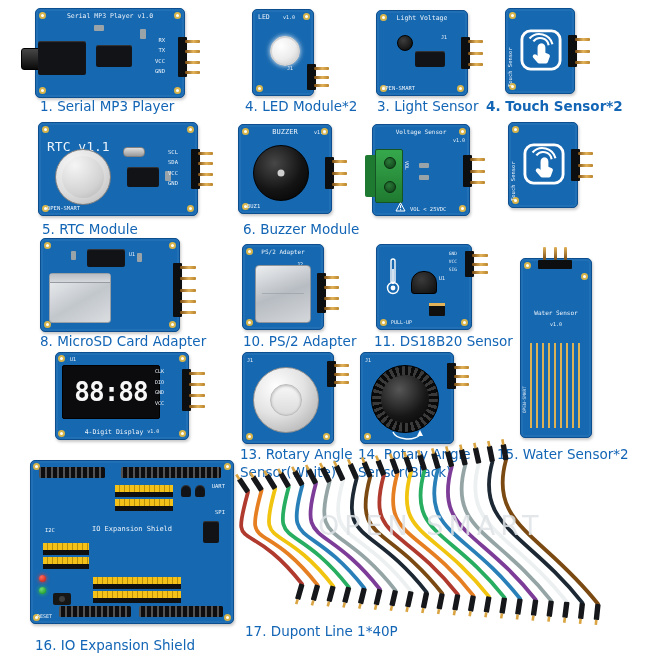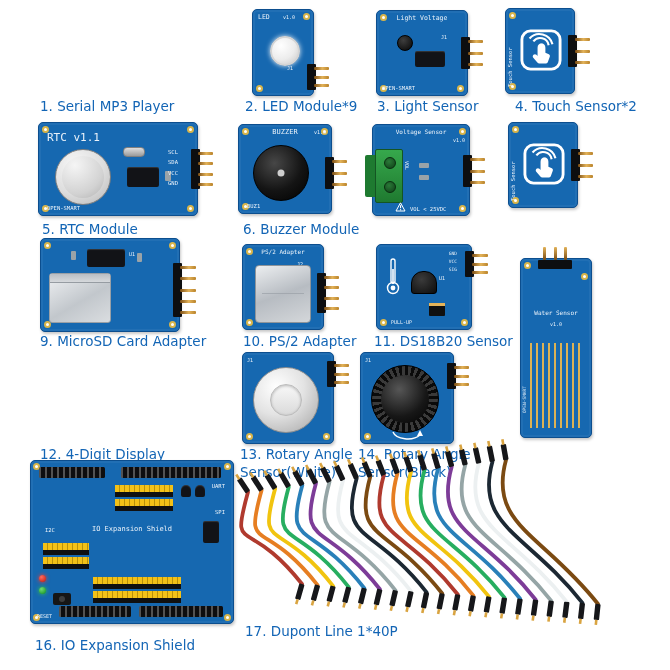--- a/index.html
+++ b/index.html
@@ -35,37 +35,60 @@
   .wm{position:absolute;left:318px;top:510px;font-size:27px;letter-spacing:5px;color:#dfe3e6;opacity:.85;z-index:5;}
   svg{display:block;}
   .sevenseg{position:absolute;inset:0;display:flex;align-items:center;justify-content:center;
     color:#f7f7f7;font-family:"DejaVu Sans Mono",monospace;font-weight:bold;font-size:26px;letter-spacing:-1px;}
 </style>
 </head>
 <body style="--pcb: #1668b0; --pcb-dark: #0c4e8e; --cap: #1365b5; --gold1: #e3b35a;">
 
 <div class="stage">
 
+  <section class="board" style="left:35px;top:8px;width:148px;height:88px;">
+    <i class="hole" style="left:3px;top:3px;"></i>
+    <i class="hole" style="right:3px;top:3px;"></i>
+    <i class="hole" style="left:3px;bottom:3px;"></i>
+    <i class="hole" style="right:3px;bottom:3px;"></i>
+    <span class="silk" style="left:50%;top:3px;transform:translateX(-50%);">Serial MP3 Player v1.0</span>
+    <div style="position:absolute;left:-15px;top:39px;width:16px;height:20px;background:linear-gradient(180deg,#474747,#0a0a0a);border:1px solid #000;border-radius:3px 0 0 3px;"></div>
+    <div class="chip" style="left:2px;top:32px;width:48px;height:34px;"></div>
+    <div class="chip" style="left:60px;top:36px;width:36px;height:22px;"></div>
+    <i class="cap" style="left:104px;top:20px;width:6px;height:10px;"></i>
+    <i class="cap" style="left:58px;top:16px;width:10px;height:6px;"></i>
+    <span class="pinlabels" style="right:19px;top:26px;">RX
+TX
+VCC
+GND</span>
+    <div class="pinbase" style="top:28px;height:40px;"></div>
+    <div class="pins" style="top:31px;height:34px;">
+      <i class="pin"></i>
+        <i class="pin"></i>
+        <i class="pin"></i>
+        <i class="pin"></i>
+    </div>
+  </section>
   <div class="caption" style="left:40px;top:98px;">1. Serial MP3 Player</div>
 
   <section class="board" style="left:252px;top:9px;width:60px;height:85px;">
     <i class="hole" style="left:3px;bottom:3px;"></i>
     <i class="hole" style="right:3px;top:3px;"></i>
     <span class="silk" style="left:5px;top:3px;">LED</span>
     <span class="silk" style="left:30px;top:4px;font-size:5px;">v1.0</span>
     <div style="position:absolute;left:17px;top:26px;width:26px;height:26px;border-radius:50%;background:radial-gradient(circle at 35% 30%, #ffffff, #ececec 55%, #c7c7c7);border:2px solid #d4d4d4;box-shadow:0 0 5px rgba(255,255,255,.9);"></div>
     <span class="silk" style="right:20px;top:55px;font-size:5px;">J1</span>
     <div class="pinbase" style="top:54px;height:26px;"></div>
     <div class="pins" style="top:57px;height:20px;">
       <i class="pin"></i>
         <i class="pin"></i>
         <i class="pin"></i>
     </div>
   </section>
-  <div class="caption" style="left:245px;top:98px;">2. LED Module*9</div>
+  <div class="caption" style="left:245px;top:98px;">4. LED Module*2</div>
 
   <section class="board" style="left:376px;top:10px;width:90px;height:84px;">
     <i class="hole" style="left:3px;top:3px;"></i>
     <i class="hole" style="left:3px;bottom:3px;"></i>
     <i class="hole" style="right:3px;bottom:3px;"></i>
     <span class="silk" style="left:50%;top:3px;transform:translateX(-50%);">Light Voltage</span>
     <div style="position:absolute;left:20px;top:24px;width:14px;height:14px;border-radius:50%;background:radial-gradient(circle at 38% 32%, #3d3d3d, #050505);border:1px solid #000;"></div>
     <div class="chip" style="left:38px;top:40px;width:30px;height:16px;"></div>
     <span class="silk" style="left:5px;bottom:4px;font-size:5.5px;">OPEN-SMART</span>
     <span class="silk" style="right:20px;top:23px;font-size:5px;">J1</span>
@@ -90,28 +113,28 @@
         <path d="M22 15 c2.8 0 4.6 1.9 4.6 4.6 v5.2 l3.6 1.6 c1 .5 1.4 1.6 1 2.7 l-2 5.4 c-.4 1 -1.3 1.6 -2.4 1.6 h-6.5 c-.8 0 -1.6 -.4 -2.1 -1 l-4.3 -5 c-.8 -.9 -.7 -2.3 .2 -3.1 .9 -.8 2.2 -.8 3.1 0 l1.2 1.2 v-8.6 c0 -2.7 1.8 -4.6 4.6 -4.6 z" fill="#fff"></path>
       </svg>
     </span>
     <div class="pinbase" style="top:26px;height:32px;"></div>
     <div class="pins" style="top:29px;height:26px;">
       <i class="pin"></i>
         <i class="pin"></i>
         <i class="pin"></i>
     </div>
   </section>
-  <div class="caption" style="left:515px;top:98px;">4. Touch Sensor*2</div>
+  <div class="caption" style="left:486px;top:98px;font-weight:bold;">4. Touch Sensor*2</div>
 
   <section class="board" style="left:38px;top:122px;width:158px;height:92px;">
     <i class="hole" style="left:3px;top:3px;"></i>
     <i class="hole" style="right:3px;top:3px;"></i>
     <i class="hole" style="left:3px;bottom:3px;"></i>
     <i class="hole" style="right:3px;bottom:3px;"></i>
-    <span class="silk" style="left:8px;top:8px;font-size:11px;">RTC v1.1</span>
+    <span class="silk" style="left:8px;top:16px;font-size:13px;">RTC v1.1</span>
     <div style="position:absolute;left:16px;top:26px;width:54px;height:54px;border-radius:50%;background:radial-gradient(circle at 35% 28%, #f5f5f5, #d2d2d2 55%, #9e9e9e);border:1px solid #7f7f7f;box-shadow:inset 0 0 0 6px rgba(255,255,255,0.25);"></div>
     <div style="position:absolute;left:84px;top:24px;width:20px;height:8px;border-radius:4px;background:linear-gradient(180deg,#dedede,#9b9b9b);border:1px solid #808080;"></div>
     <div class="chip" style="left:88px;top:44px;width:32px;height:20px;"></div>
     <i class="cap" style="left:126px;top:48px;width:6px;height:10px;"></i>
     <span class="pinlabels" style="right:19px;top:24px;">SCL
 SDA
 VCC
 GND</span>
     <div class="pinbase" style="top:26px;height:40px;"></div>
     <div class="pins" style="top:29px;height:34px;">
@@ -206,21 +229,21 @@
     </div>
     <div class="pinbase" style="top:24px;height:54px;"></div>
     <div class="pins" style="right:-17px;top:27px;height:48px;">
       <i class="pin" style="width:16px;"></i>
         <i class="pin" style="width:16px;"></i>
         <i class="pin" style="width:16px;"></i>
         <i class="pin" style="width:16px;"></i>
         <i class="pin" style="width:16px;"></i>
     </div>
   </section>
-  <div class="caption" style="left:40px;top:333px;">9. MicroSD Card Adapter</div>
+  <div class="caption" style="left:40px;top:333px;">8. MicroSD Card Adapter</div>
 
   <section class="board" style="left:242px;top:244px;width:80px;height:84px;">
     <i class="hole" style="left:3px;top:3px;"></i>
     <i class="hole" style="left:3px;bottom:3px;"></i>
     <span class="silk" style="left:50%;top:3px;transform:translateX(-50%);font-size:6px;">PS/2 Adapter</span>
     <span class="silk" style="right:20px;top:16px;font-size:5px;">J2</span>
     <div style="position:absolute;left:12px;top:20px;width:54px;height:56px;background:linear-gradient(160deg,#eceef0,#b7bcc2 50%,#d4d7da);border:1px solid #8e949a;border-radius:4px;">
       <i style="position:absolute;left:6px;top:27px;right:6px;height:1px;background:#9aa0a6;opacity:.7;"></i>
     </div>
     <div class="pinbase" style="top:28px;height:40px;"></div>
@@ -255,21 +278,45 @@
     </span>
     <div style="position:absolute;left:34px;top:26px;width:24px;height:21px;background:radial-gradient(circle at 40% 35%, #3b3b3b, #0c0c0c);border:1px solid #000;border-radius:12px 12px 3px 3px;"></div>
     <span class="silk" style="left:62px;top:30px;font-size:5px;">U1</span>
     <span class="silk" style="left:14px;bottom:4px;font-size:5px;">PULL-UP</span>
     <div style="position:absolute;left:52px;top:58px;width:16px;height:13px;background:#101010;border-radius:1px;">
       <i style="position:absolute;left:0;top:0;right:0;height:3px;background:var(--gold1);"></i>
     </div>
   </section>
   <div class="caption" style="left:374px;top:333px;">11. DS18B20 Sensor</div>
 
-  <div class="caption" style="left:40px;top:446px;">12. 4-Digit Display</div>
+  <section class="board" style="left:55px;top:352px;width:132px;height:86px;">
+    <i class="hole" style="left:2px;top:2px;"></i>
+    <i class="hole" style="right:2px;top:2px;"></i>
+    <i class="hole" style="left:2px;bottom:2px;"></i>
+    <i class="hole" style="right:2px;bottom:2px;"></i>
+    <span class="silk" style="left:14px;top:3px;font-size:5px;">U1</span>
+    <div style="position:absolute;left:6px;top:12px;width:96px;height:52px;background:#0b0b0d;border:1px solid #000;border-radius:2px;">
+      <span class="sevenseg">88:88</span>
+    </div>
+    <span class="pinlabels" style="right:24px;top:13px;font-size:5px;line-height:2.1;">CLK
+DIO
+GND
+VCC</span>
+    <div class="pinbase" style="top:16px;height:42px;"></div>
+    <div class="pins" style="right:-17px;top:19px;height:36px;">
+      <i class="pin" style="width:16px;"></i>
+        <i class="pin" style="width:16px;"></i>
+        <i class="pin" style="width:16px;"></i>
+        <i class="pin" style="width:16px;"></i>
+    </div>
+    <div style="position:absolute;left:0;right:0;bottom:3px;display:flex;justify-content:center;gap:4px;">
+      <span class="silk" style="position:static;">4-Digit Display</span>
+      <span class="silk" style="position:static;font-size:5px;">v1.0</span>
+    </div>
+  </section>
 
   <section class="board" style="left:242px;top:352px;width:90px;height:90px;">
     <i class="hole" style="left:3px;bottom:3px;"></i>
     <i class="hole" style="right:3px;bottom:3px;"></i>
     <span class="silk" style="left:4px;top:4px;font-size:5px;">J1</span>
     <div style="position:absolute;left:10px;top:14px;width:64px;height:64px;border-radius:50%;background:radial-gradient(circle at 35% 30%, #ffffff, #e3e3e3 45%, #bdbdbd 78%, #a8a8a8);border:1px solid #8f8f8f;">
       <i style="position:absolute;left:50%;top:50%;width:30px;height:30px;transform:translate(-50%,-50%);border-radius:50%;background:linear-gradient(180deg,#f8f8f8,#dadada);border:1px solid #bbb;box-shadow:inset 0 1px 3px rgba(0,0,0,.25);"></i>
     </div>
     <div class="pinbase" style="top:8px;height:26px;"></div>
     <div class="pins" style="top:11px;height:20px;">
@@ -308,20 +355,21 @@
         <i class="vpin"></i>
     </div>
     <div style="position:absolute;left:17px;top:1px;width:34px;height:9px;background:#0d0e10;border-radius:1px;"></div>
     <i class="hole" style="left:3px;top:3px;"></i>
     <i class="hole" style="right:3px;top:14px;"></i>
     <span class="silk" style="left:50%;top:50px;transform:translateX(-50%);font-size:6px;">Water Sensor</span>
     <span class="silk" style="left:50%;top:62px;transform:translateX(-50%);font-size:5px;">v1.0</span>
     <span class="silk" style="left:1px;bottom:24px;writing-mode:vertical-rl;transform:rotate(180deg);font-size:4.5px;opacity:.9;">OPEN-SMART</span>
     <div style="position:absolute;left:9px;right:9px;top:84px;bottom:9px;background-image:repeating-linear-gradient(90deg,#dcb254 0px,#dcb254 2px,transparent 2px,transparent 6px);"></div>
   </section>
+  <div class="caption" style="left:497px;top:446px;">15. Water Sensor*2</div>
 
   <section class="board" style="left:30px;top:460px;width:202px;height:162px;">
     <i class="hole" style="left:2px;top:2px;"></i>
     <i class="hole" style="right:2px;top:2px;"></i>
     <i class="hole" style="left:2px;bottom:2px;"></i>
     <i class="hole" style="right:2px;bottom:2px;"></i>
     <div class="bh" style="left:8px;top:6px;width:66px;"></div>
     <div class="bh" style="left:90px;top:6px;width:100px;"></div>
     <div class="bh" style="left:28px;top:145px;width:72px;"></div>
     <div class="bh" style="left:108px;top:145px;width:84px;"></div>
@@ -540,15 +588,16 @@
       </g>
       <g transform="translate(274 12) rotate(-10)">
         <rect x="-2.7" y="-16" width="5.4" height="16" rx="1" fill="#16171a"></rect>
         <rect x="-1.3" y="-21" width="2.6" height="5.5" fill="#d9a441"></rect>
       </g>
       <g transform="translate(366 156) rotate(6)">
         <rect x="-2.7" y="0" width="5.4" height="16" rx="1" fill="#16171a"></rect>
         <rect x="-1.3" y="16" width="2.6" height="5" fill="#d9a441"></rect>
       </g>
     </svg>
+  <div class="wm">OPEN SMART</div>
   <div class="caption" style="left:245px;top:623px;z-index:6;">17. Dupont Line 1*40P</div>
 
 </div>
 
 </body></html>

